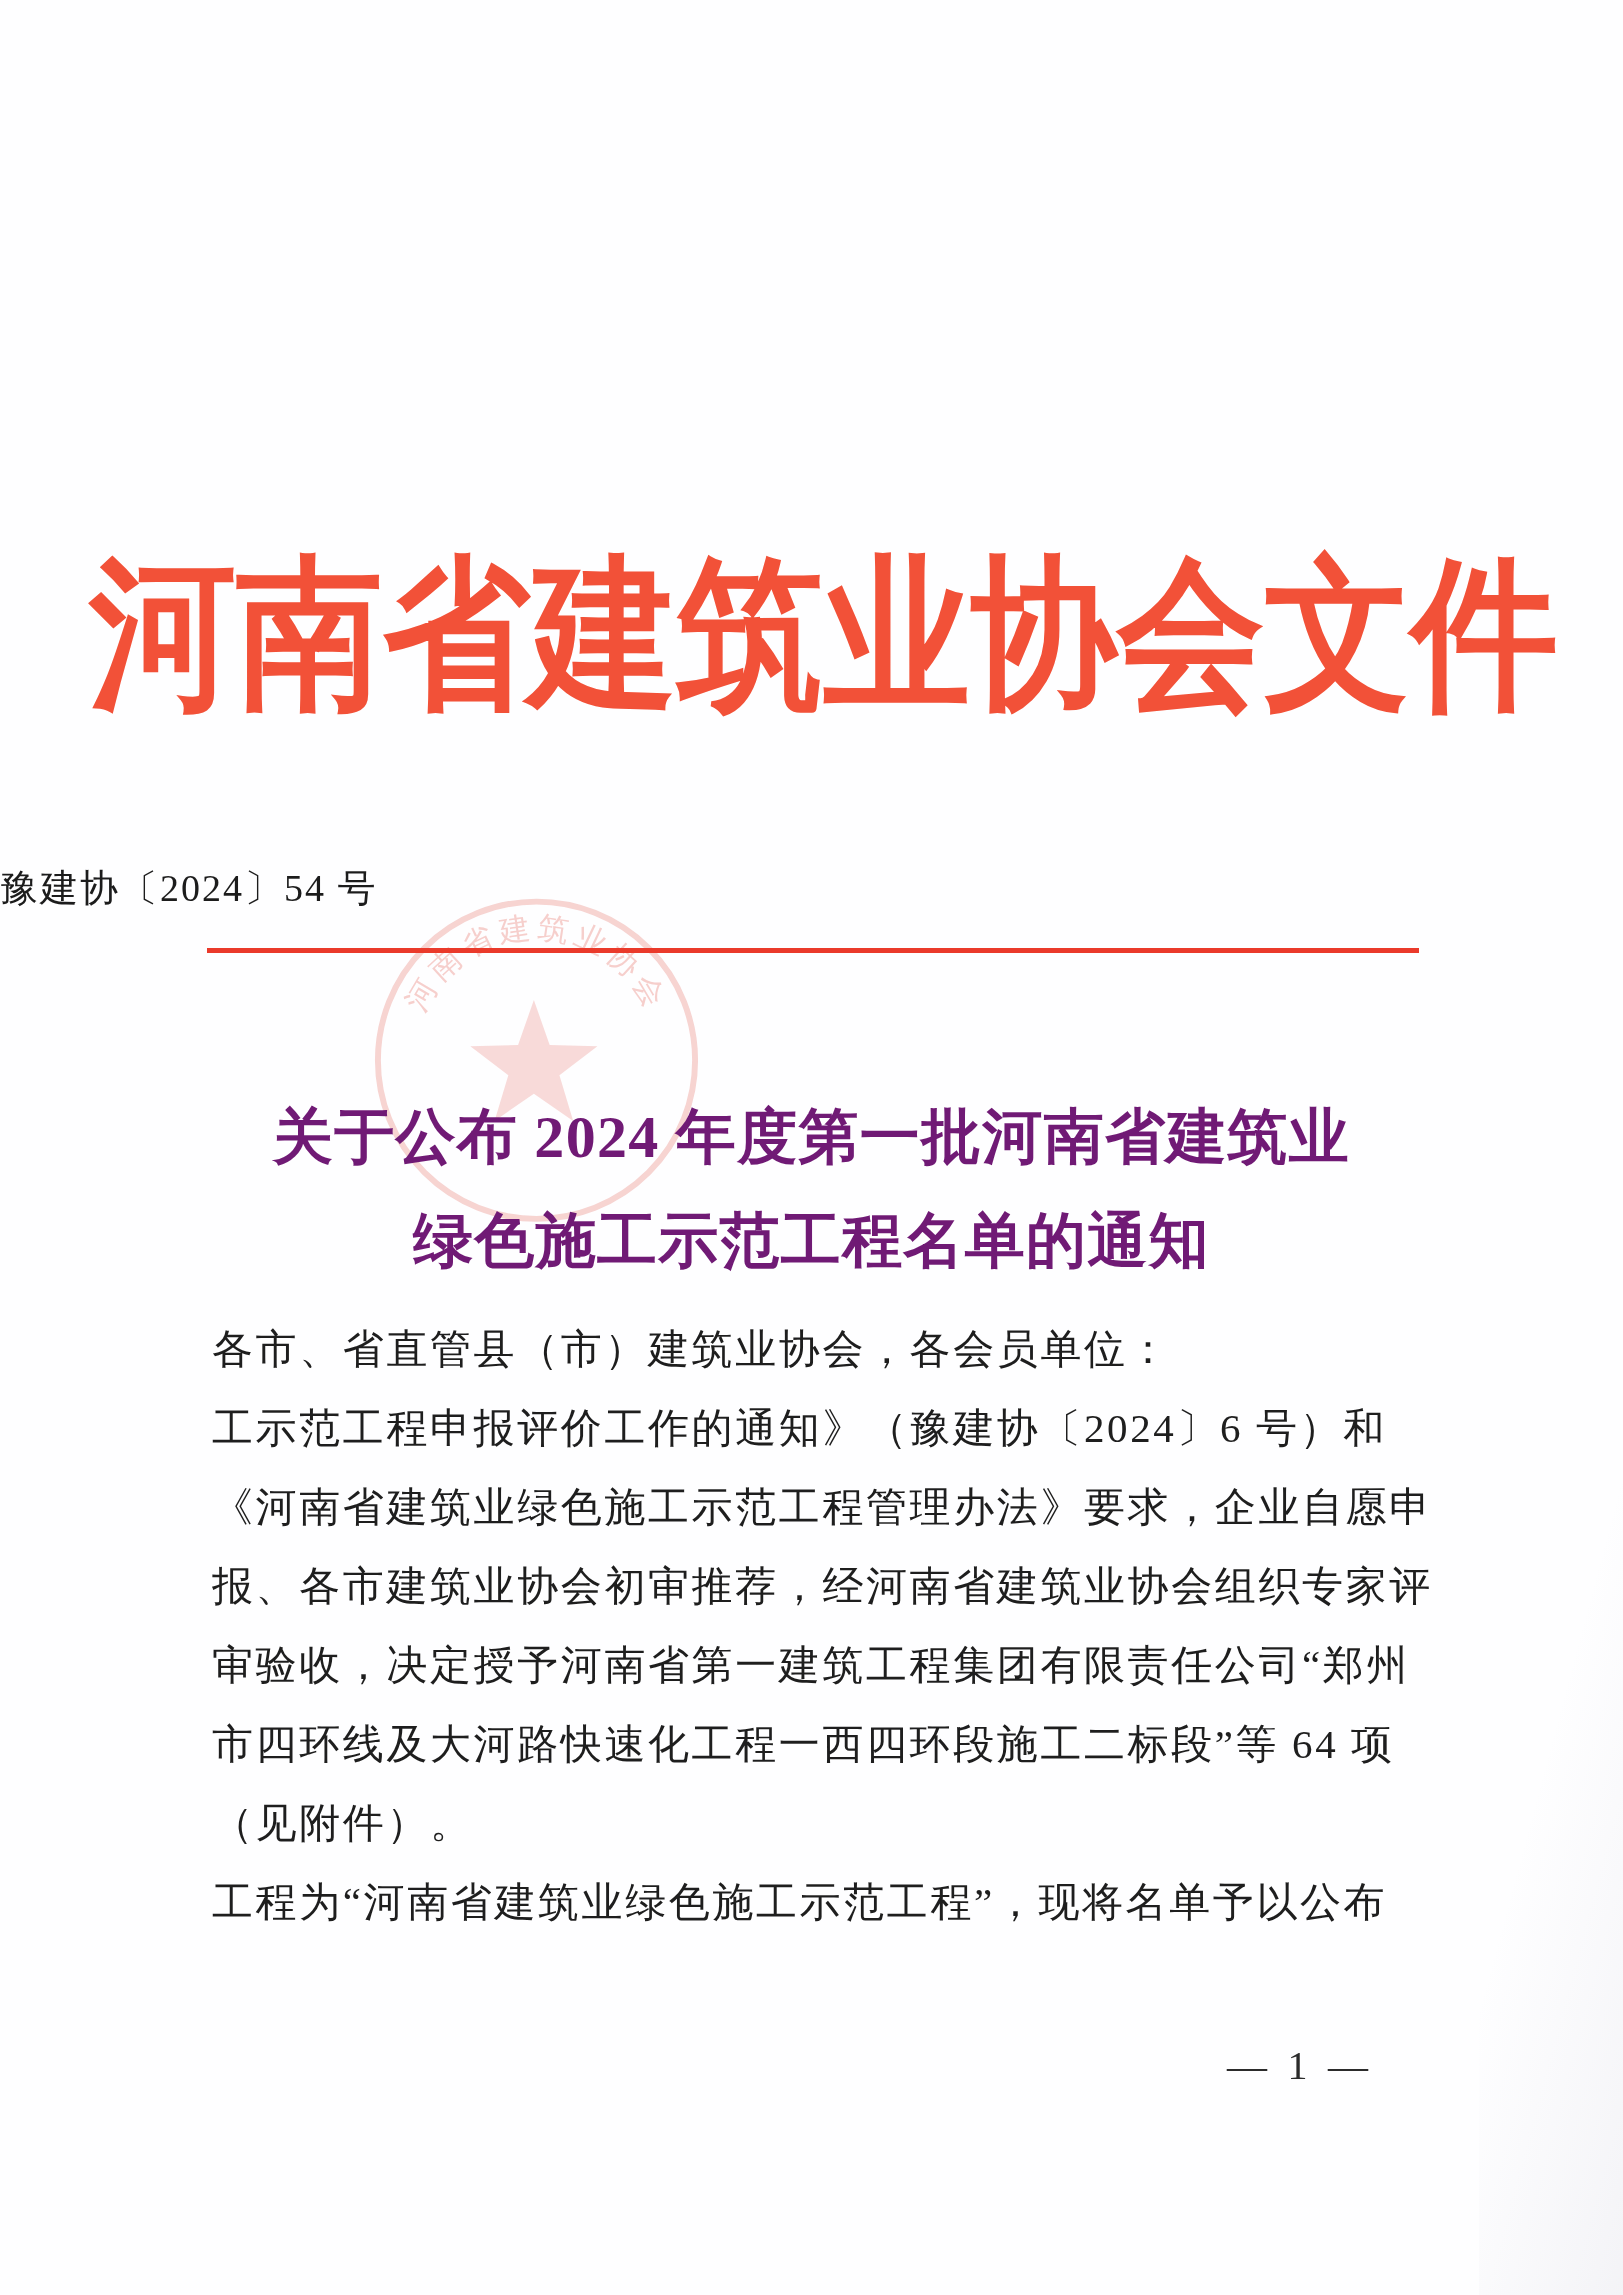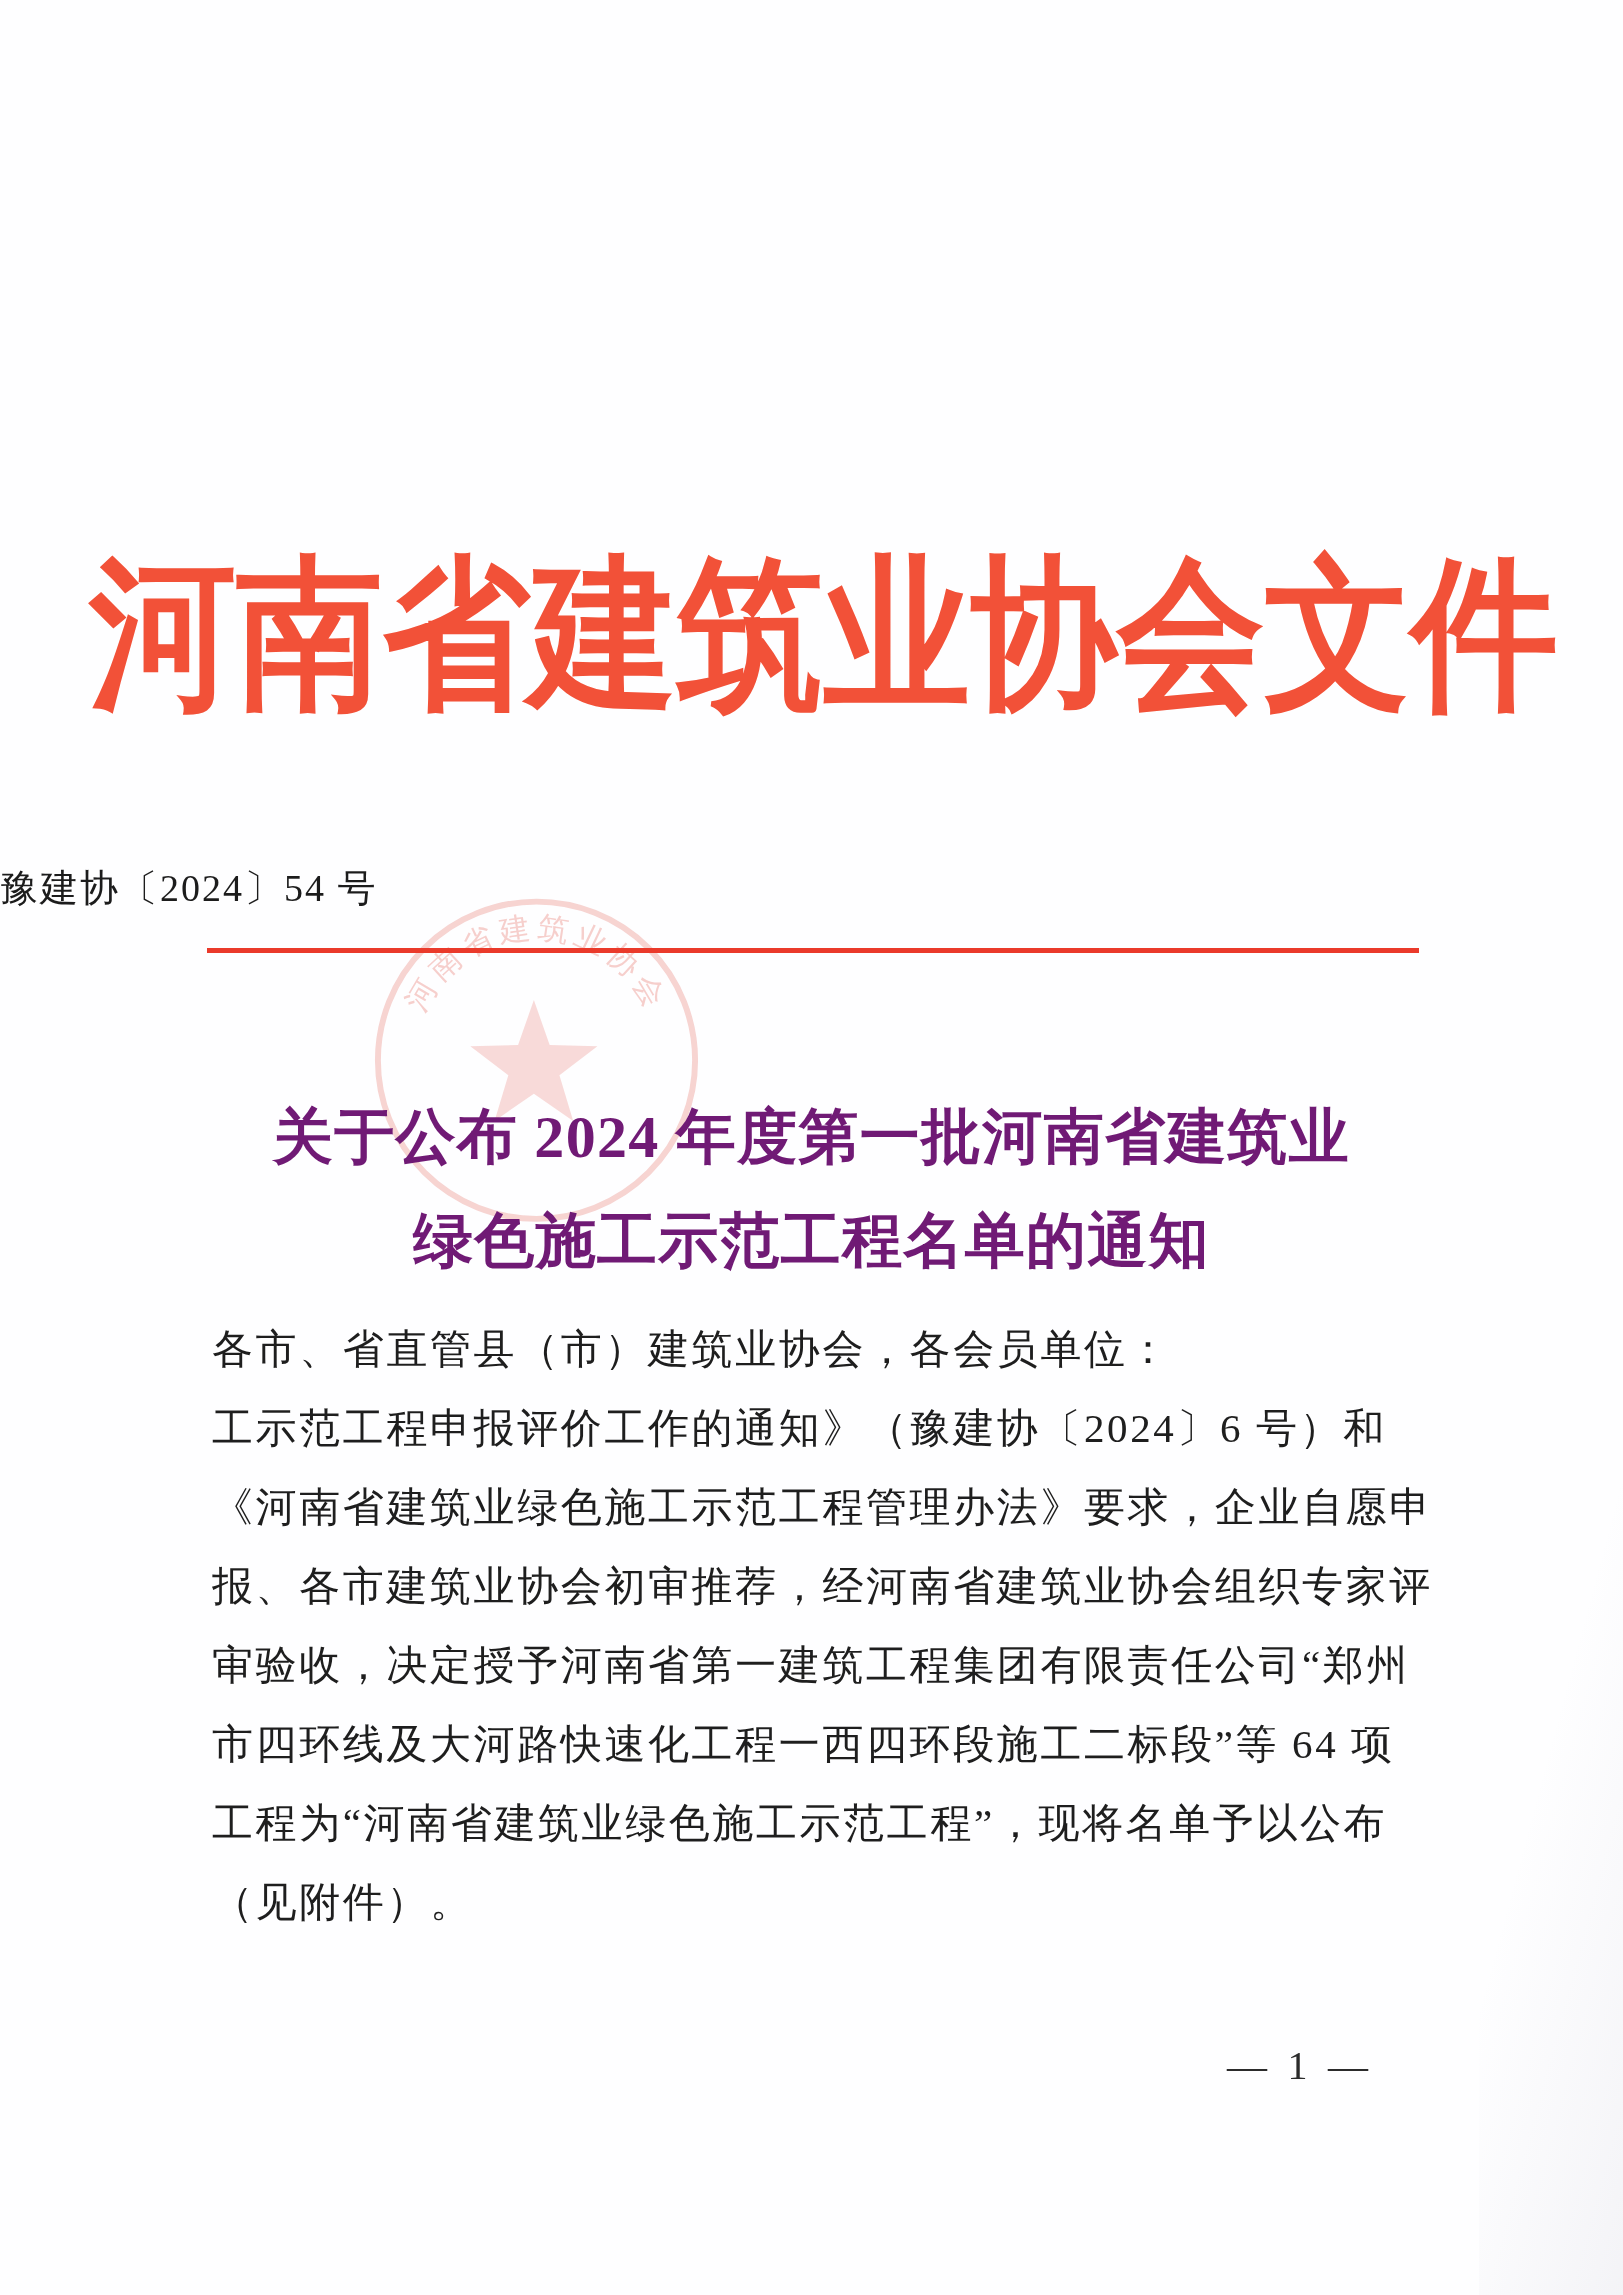--- a/index.html
+++ b/index.html
@@ -144,22 +144,22 @@
     <div>绿色施工示范工程名单的通知</div>
   </div>
 
   <div class="body-text">
     <div class="body-line">各市、省直管县（市）建筑业协会，各会员单位：</div>
     <div class="body-line">工示范工程申报评价工作的通知》（豫建协〔2024〕6 号）和</div>
     <div class="body-line">《河南省建筑业绿色施工示范工程管理办法》要求，企业自愿申</div>
     <div class="body-line">报、各市建筑业协会初审推荐，经河南省建筑业协会组织专家评</div>
     <div class="body-line">审验收，决定授予河南省第一建筑工程集团有限责任公司“郑州</div>
     <div class="body-line">市四环线及大河路快速化工程一西四环段施工二标段”等 64 项</div>
+    <div class="body-line">（见附件）。</div>
     <div class="body-line">工程为“河南省建筑业绿色施工示范工程”，现将名单予以公布</div>
-    <div class="body-line">（见附件）。</div>
   </div>
 
   <div class="page-no">— 1 —</div>
 
   <div class="scan-shade"></div>
 
 </div>
 
 
 </body></html>

